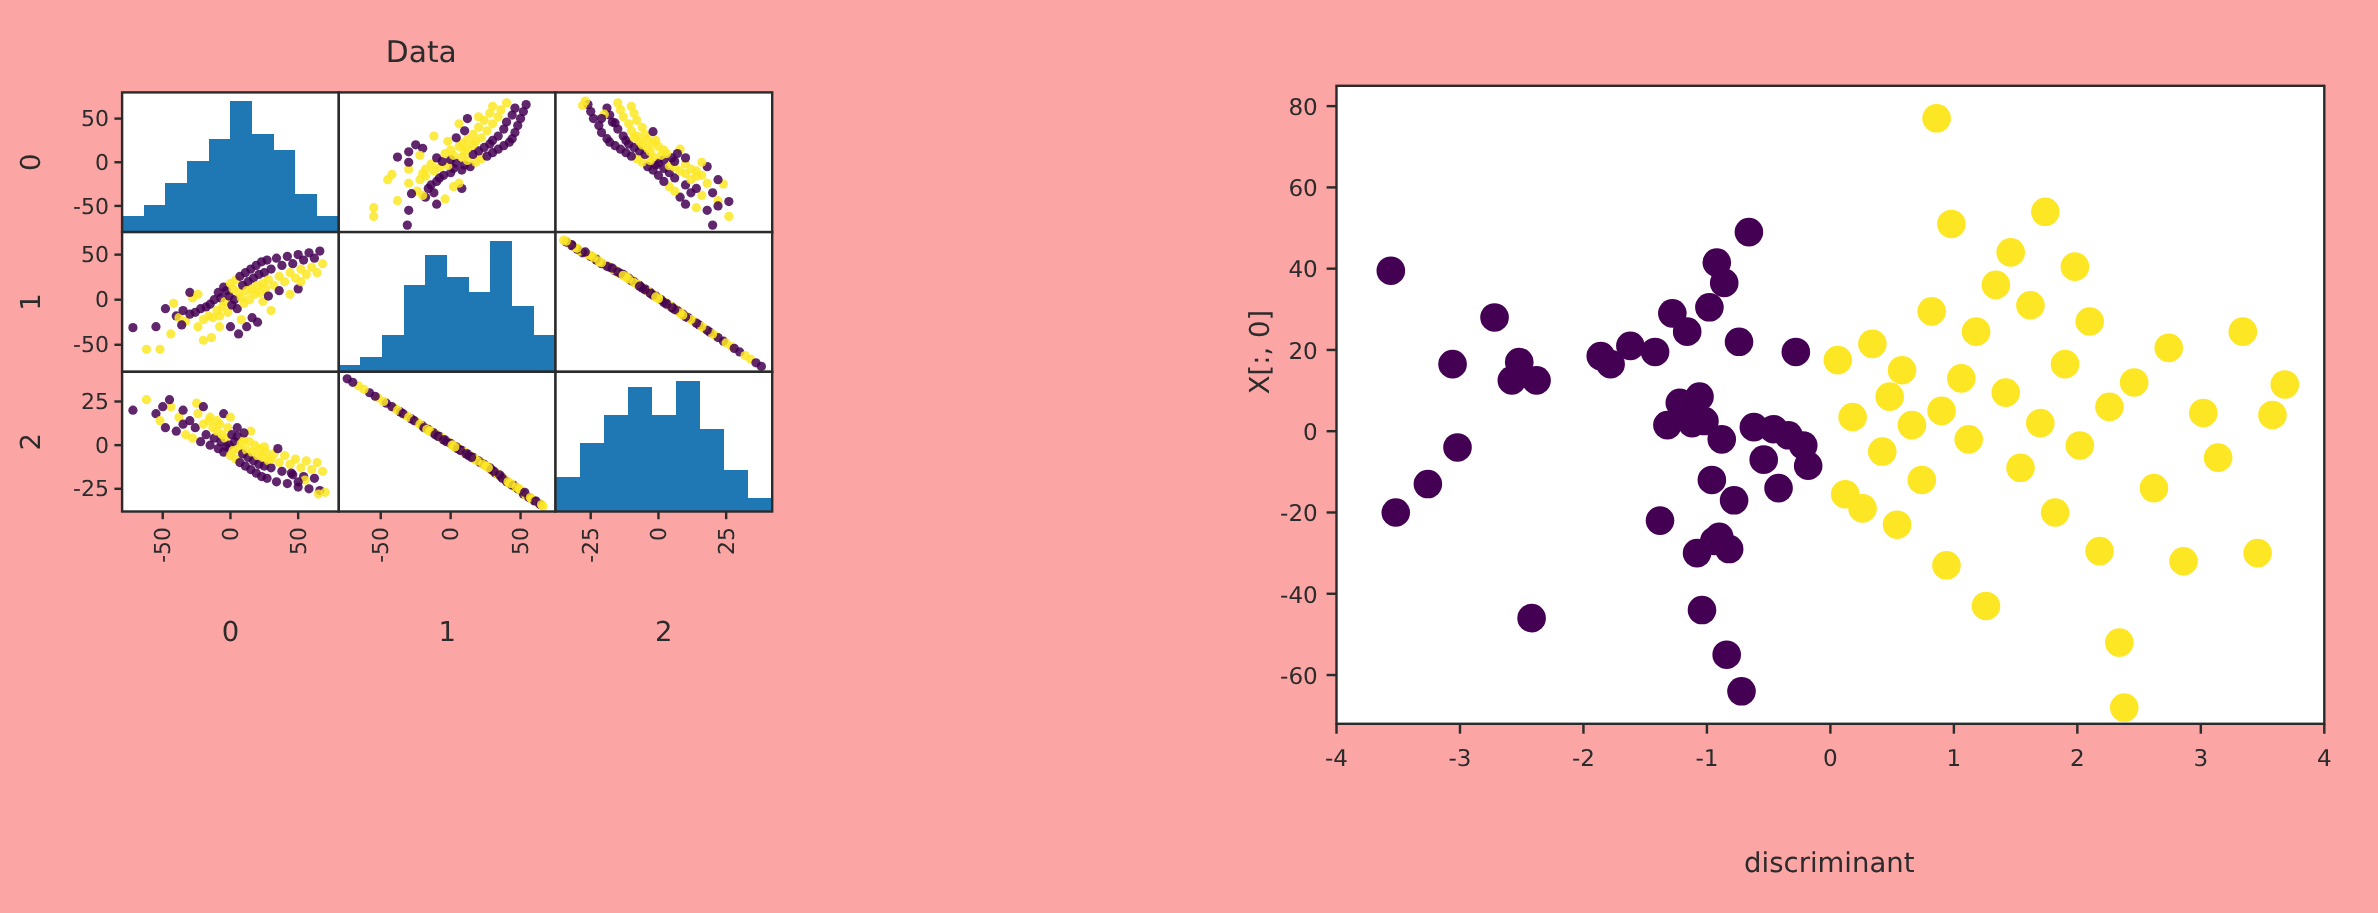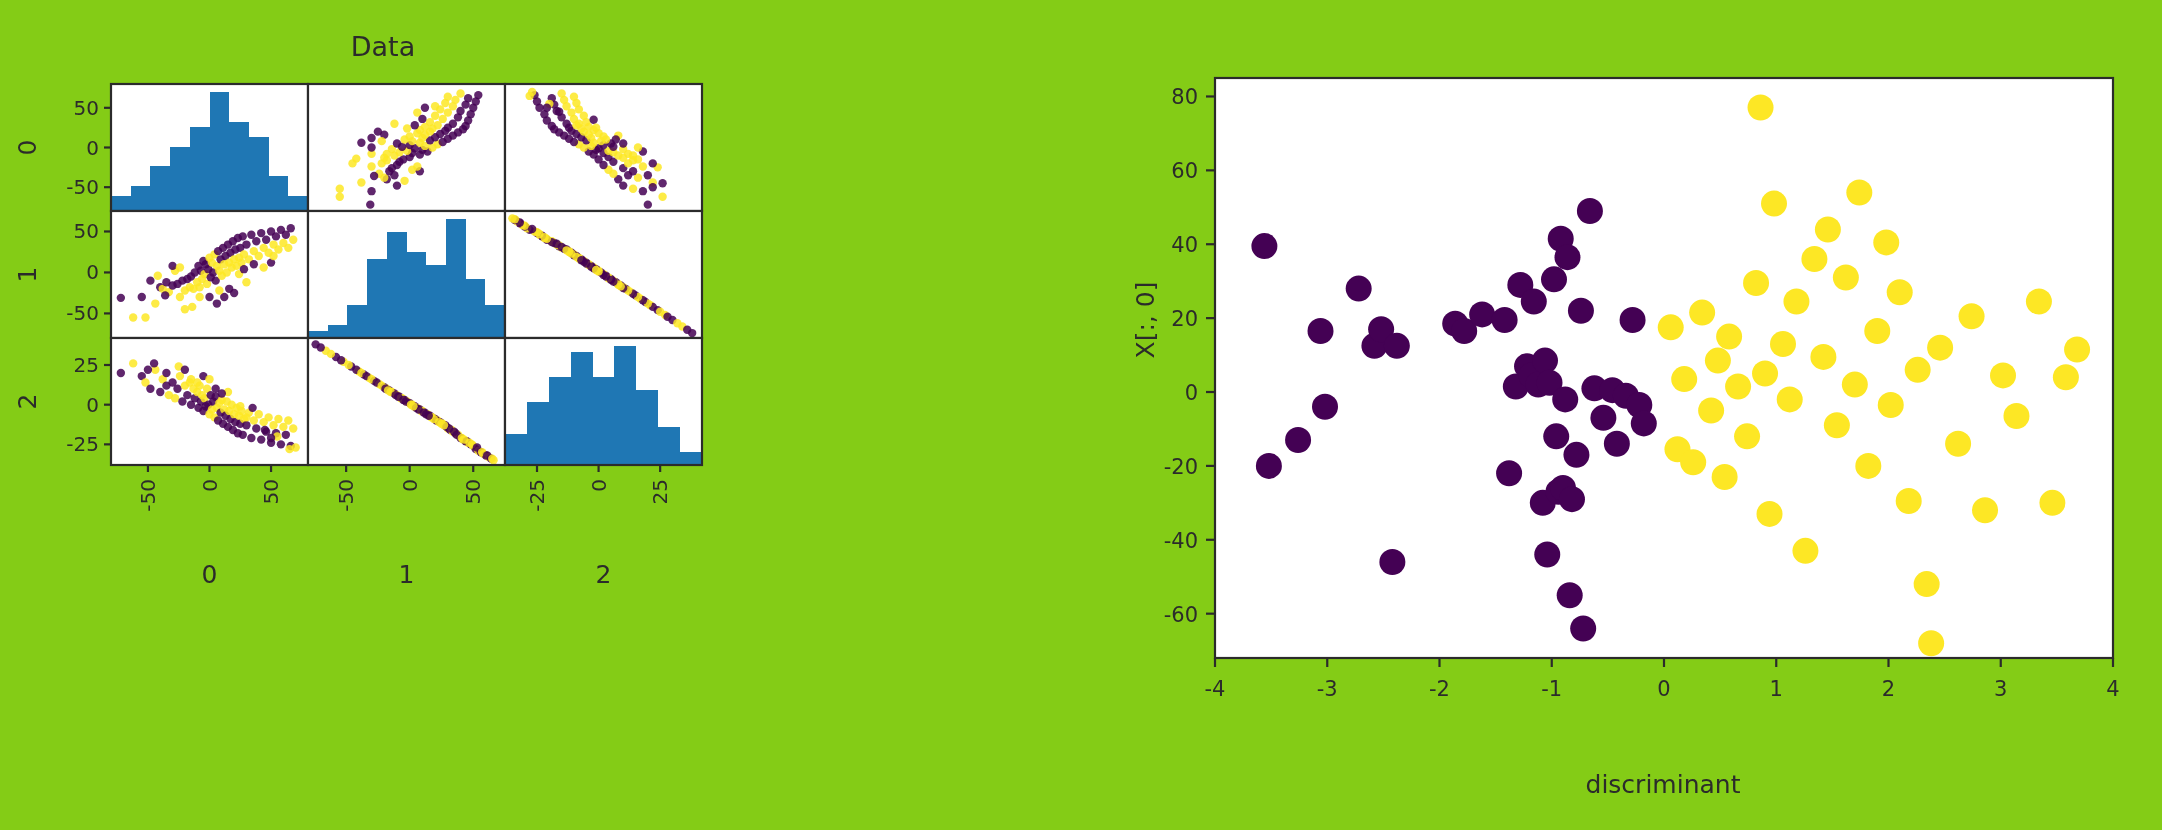--- a/index.html
+++ b/index.html
@@ -10,21 +10,21 @@
   body {
     width: 2162px;
     height: 830px;
     font-family: "DejaVu Sans", sans-serif;
     overflow: hidden;
   }
   #root {
     position: relative;
     width: 2162px;
     height: 830px;
-    background: #84cc16;
+    background: #fca5a5;
   }
   .figure {
     position: absolute;
     top: 0;
     left: 0;
   }
   svg { display: block; }
   text {
     font-family: "DejaVu Sans", sans-serif;
     fill: #2b2b2b;

